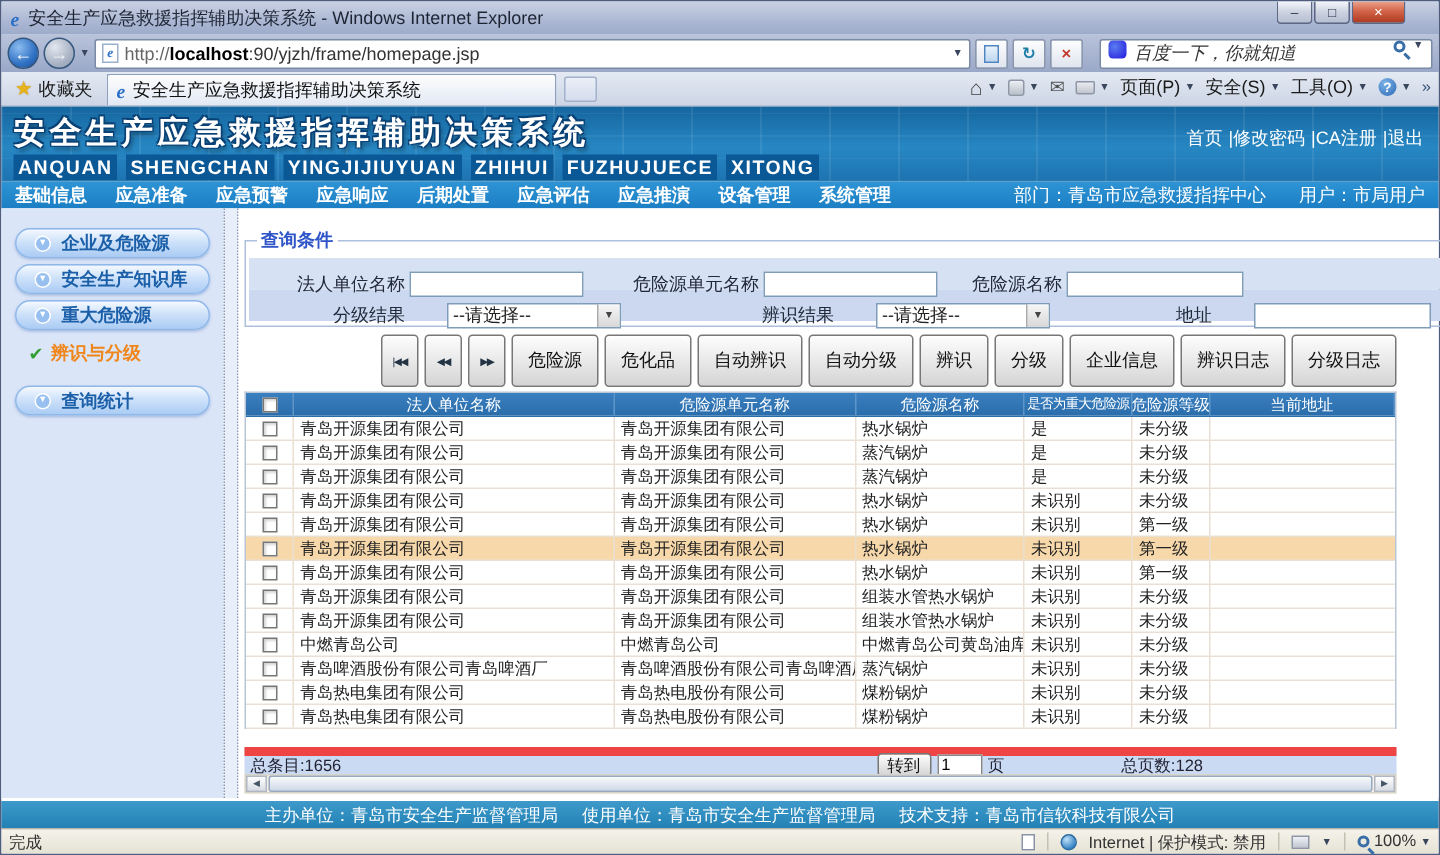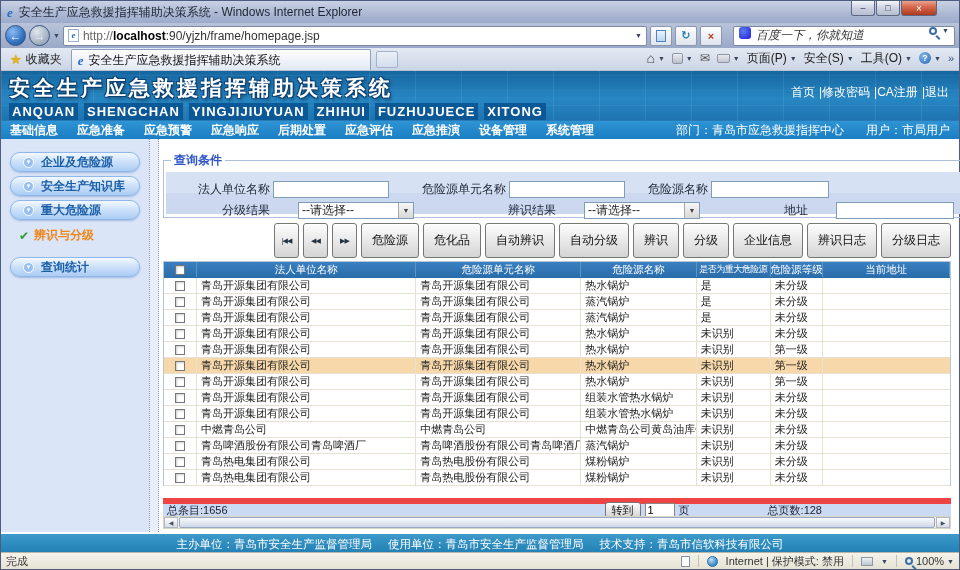--- a/index.html
+++ b/index.html
@@ -73,21 +73,21 @@
   .menubar .mright{margin-left:auto;display:flex;gap:22px;font-weight:normal;white-space:nowrap;}
 
   
   .bodyrow{flex:1;display:flex;min-height:0;background:#fff;}
   .sidebar{width:148px;flex:0 0 148px;background:#dbe5f8;padding-top:13px;display:flex;flex-direction:column;align-items:center;gap:4px;}
   .sbtn{width:130px;height:20px;flex:0 0 20px;border:1px solid #8fb8ea;border-radius:10px;background:linear-gradient(#f4f9ff,#cfe2fa 45%,#abccf4);color:#1b5fa8;font-weight:bold;display:flex;align-items:center;padding-left:12px;gap:7px;box-shadow:0 1px 2px rgba(110,145,200,.55);cursor:pointer;}
   .chev{width:11px;height:11px;border-radius:50%;border:1px solid #fff;background:#97c0f0;color:#fff;font-size:6px;display:flex;align-items:center;justify-content:center;flex:0 0 11px;}
   .sleaf{align-self:flex-start;margin:3px 0 9px 18px;color:#f08519;font-weight:bold;display:flex;gap:5px;align-items:center;cursor:pointer;}
   .sleaf .check{color:#2e9e2e;font-size:12px;}
   .splitter{width:10px;flex:0 0 10px;background:#e9eefb;border-left:1px dotted #8c96ad;border-right:1px dotted #8c96ad;cursor:col-resize;}
-  .content{flex:1;display:flex;flex-direction:column;min-width:0;padding:13px 8px 4px 4px;background:#fff;}
+  .content{flex:1;display:flex;flex-direction:column;min-width:0;padding:13px 28px 4px 4px;background:#fff;}
 
   
   fieldset.query{border:1px solid #aebedd;padding:3px 2px 3px 2px;}
   fieldset.query legend{color:#2f55c8;font-weight:bold;margin-left:5px;padding:0 3px;font-size:12px;}
   .qrow{display:grid;grid-template-columns:104px 116px 114px 116px 80px 118px 1fr;column-gap:3px;align-items:center;height:21px;background:#d7e1f4;padding-right:6px;}
   .qrow.r2{background:#cbd8ef;gap:28px;}
   .qlabel{text-align:right;color:#202a3a;white-space:nowrap;}
   .qinput{height:17px;border:1px solid #7f9db9;background:#fff;width:100%;font-size:12px;padding:0 3px;font-family:inherit;}
   .qselect{height:17px;border:1px solid #7f9db9;background:#fff;display:flex;align-items:center;padding-left:3px;color:#222;cursor:pointer;}
   .arrowbox{margin-left:auto;width:15px;height:15px;background:linear-gradient(#f6f6f6,#d8d8d8);border-left:1px solid #aaa;display:flex;align-items:center;justify-content:center;font-size:7px;color:#444;}
@@ -123,21 +123,21 @@
   .pageinput{width:30px;height:14px;border:1px solid #888;background:#fff;font-size:11px;padding:0 2px;font-family:inherit;}
   .pages-label{margin-left:78px;}
   .pagebar .endspacer{width:125px;}
 
   
   .hscroll{margin-top:auto;height:13px;flex:0 0 13px;display:flex;align-items:center;background:#f2efe7;border:1px solid #d8d4c8;}
   .harrow{width:14px;height:11px;background:linear-gradient(#fefefe,#d8dce4);border:1px solid #b0b6c4;font-size:6px;display:flex;align-items:center;justify-content:center;color:#456;cursor:pointer;}
   .hthumb{flex:1;height:11px;background:linear-gradient(#f8fafc,#cfd8e8);border:1px solid #98a8c0;border-radius:2px;margin:0 1px;cursor:pointer;}
 
   
-  .sitefooter{height:20px;flex:0 0 20px;background:linear-gradient(#3d9aca,#2381b5);border-top:2px solid #fff;display:flex;align-items:flex-end;justify-content:center;gap:16px;color:#fff;font-size:11.5px;}
+  .sitefooter{height:20px;flex:0 0 20px;background:linear-gradient(#3d9aca,#2381b5);border-top:2px solid #fff;display:flex;align-items:center;justify-content:center;gap:16px;color:#fff;font-size:11.5px;}
 
   
   .statusbar{height:17px;flex:0 0 17px;background:linear-gradient(#f5f3ea,#e5e2d5);border-top:1px solid #b8b5a8;display:flex;align-items:center;padding:0 5px;font-size:11px;color:#333;}
   .status-right{margin-left:auto;display:flex;align-items:center;gap:8px;}
   .sep{width:1px;height:12px;background:#c4c1b2;}
   .page-icon{width:9px;height:11px;background:#fff;border:1px solid #8a93a5;}
   .globe{width:11px;height:11px;border-radius:50%;background:radial-gradient(circle at 35% 30%,#bfe0f8,#3a87c8 70%);border:1px solid #2a6ba0;}
   .opt-icon{width:12px;height:9px;background:linear-gradient(#eef1f5,#bfc6d2);border:1px solid #8f97a6;}
   .zoom-group{display:flex;align-items:center;gap:3px;}
 </style>

